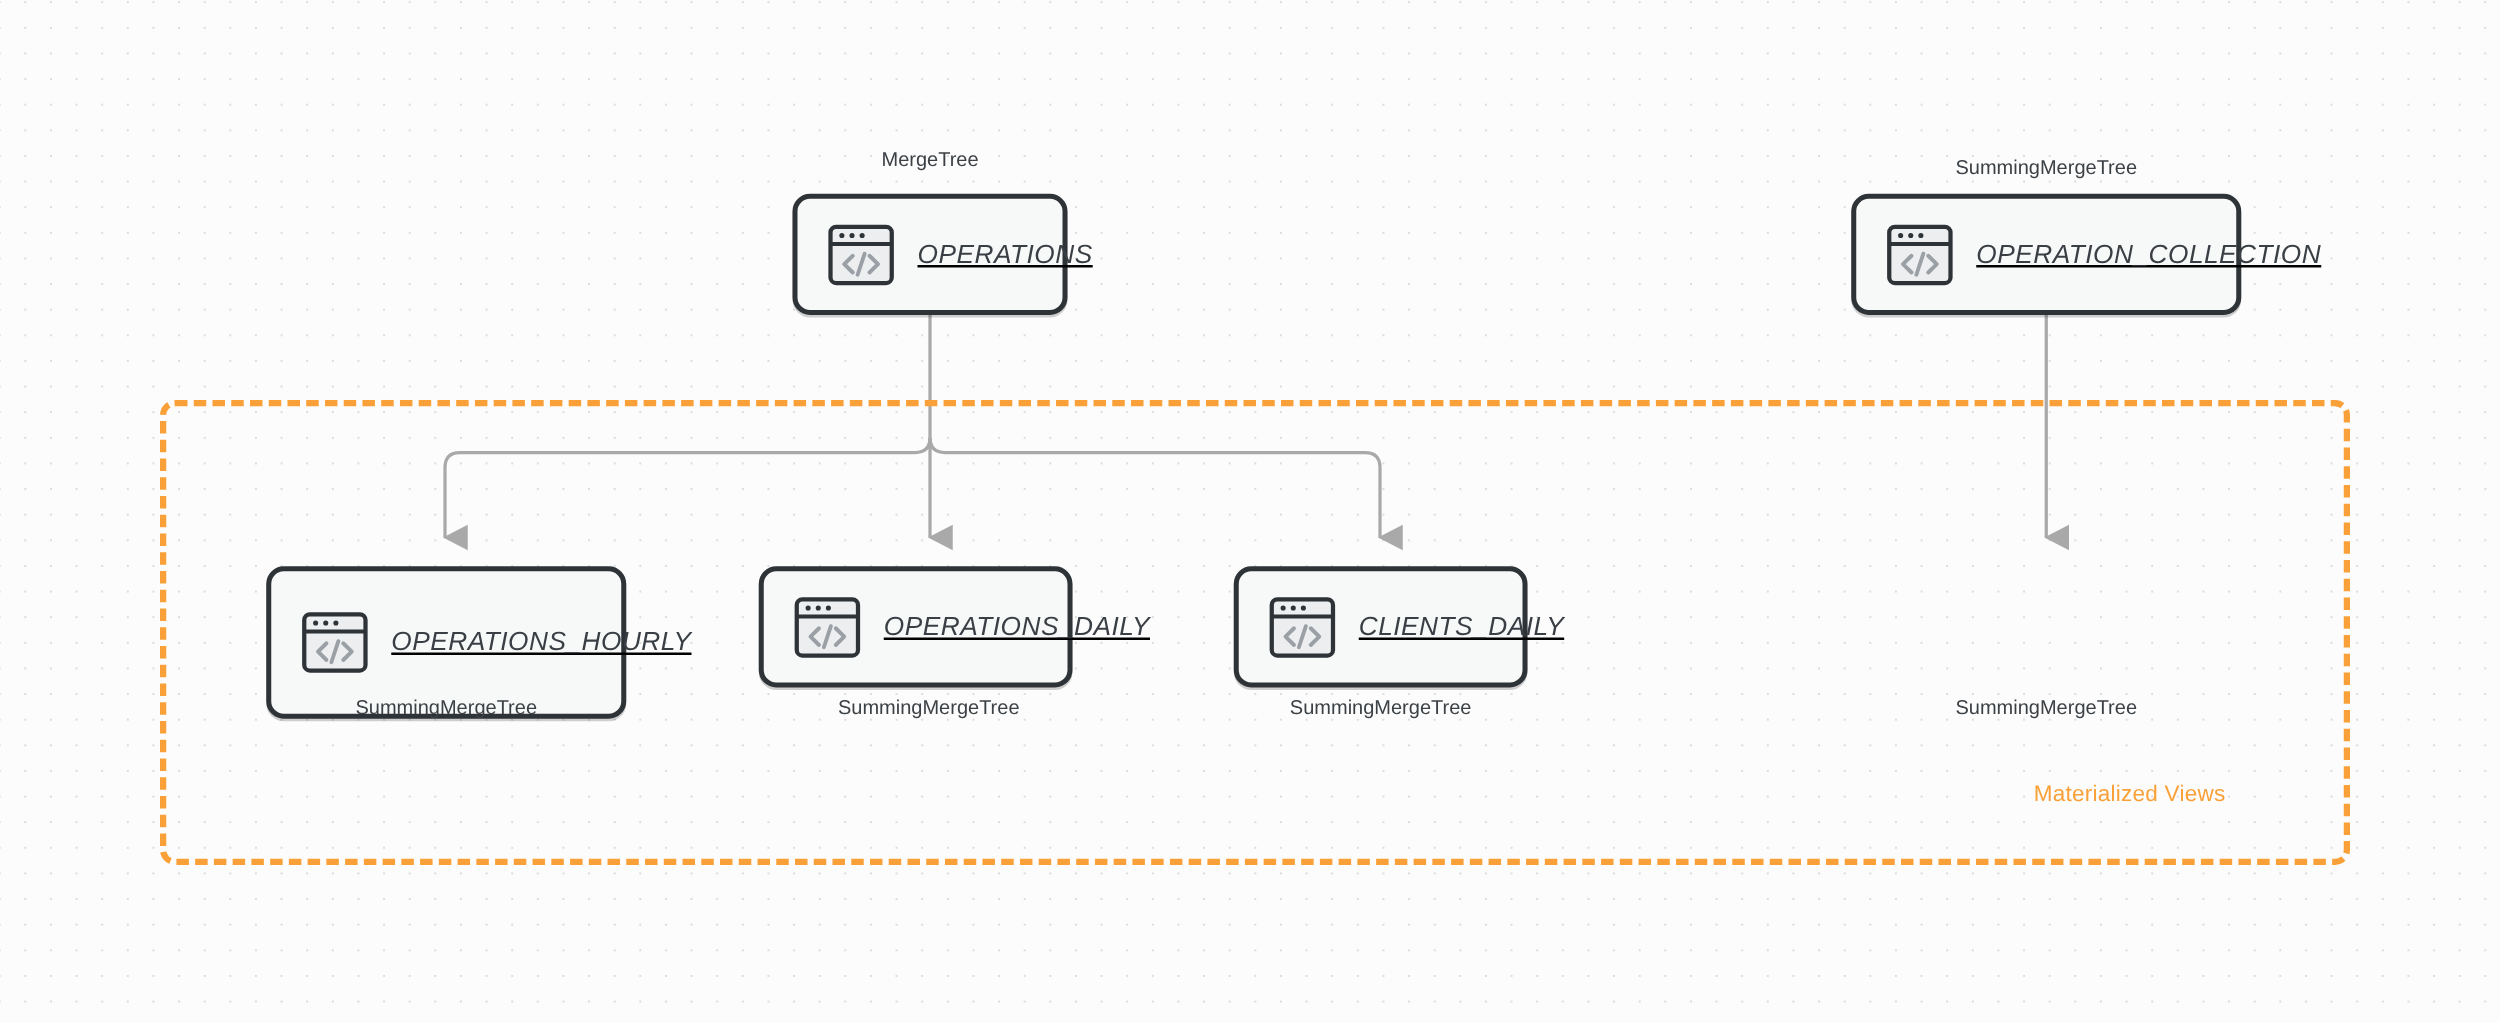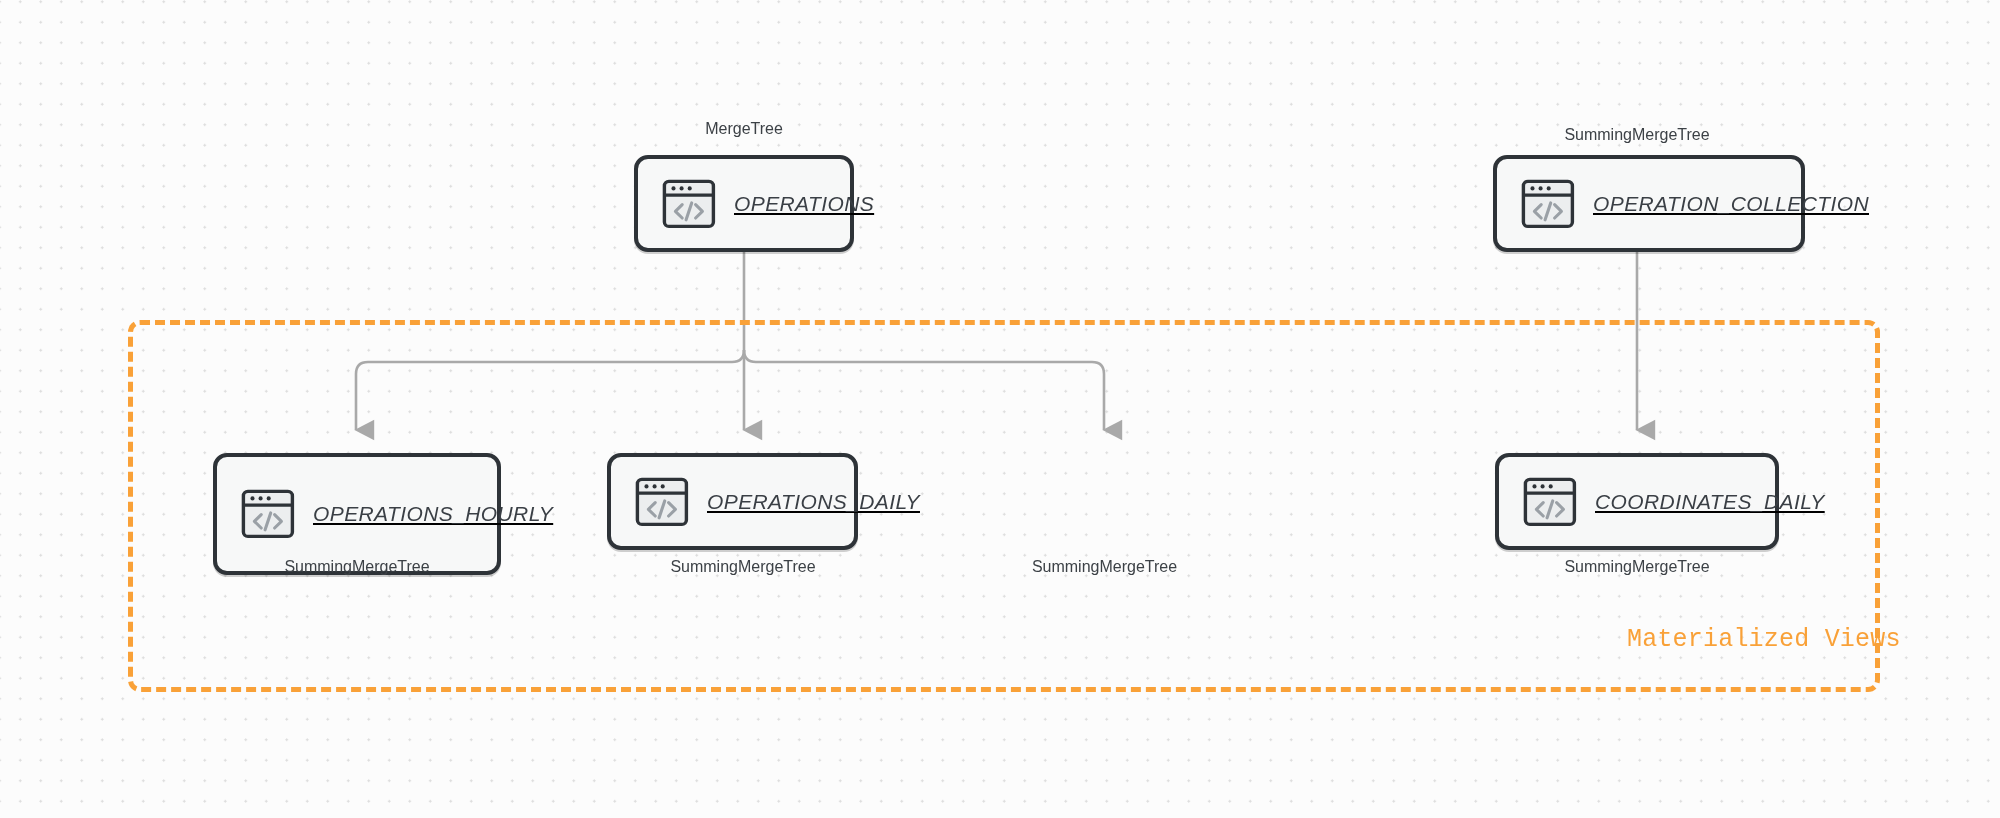--- a/index.html
+++ b/index.html
@@ -36,24 +36,23 @@
   .mv-group {
     position: absolute;
     border: 5px dashed #f9a138;
     border-radius: 12px;
     box-sizing: border-box;
     background: transparent;
   }
   .mv-label {
     position: absolute;
     color: #f9a138;
-    font-size: 25px;
+    font-size: 18px;
     letter-spacing: 0.2px;
     white-space: nowrap;
-    font-family: Liberation Mono, monospace;
   }
 
   
   .node {
     position: absolute;
     box-sizing: border-box;
     background: #f7f8f8;
     border: 4px solid #2e3338;
     border-radius: 14px;
     display: flex;
@@ -128,21 +127,21 @@
         <path d="M20.2,26.6 L13.4,33.3 L20.2,40.0" stroke="#9aa0a6" stroke-width="3.1" fill="none" stroke-linecap="round" stroke-linejoin="round"></path>
         <path d="M33.6,26.6 L40.4,33.3 L33.6,40.0" stroke="#9aa0a6" stroke-width="3.1" fill="none" stroke-linecap="round" stroke-linejoin="round"></path>
         <path d="M29.7,24.9 L24.1,41.8" stroke="#9aa0a6" stroke-width="3.1" fill="none" stroke-linecap="round"></path>
       </svg>
     </span>
     <span class="node-title">OPERATIONS</span>
   </div>
 
   <div class="engine-label" style="left:1481px; top:126px; width:312px;">SummingMergeTree</div>
 
-  <div class="node wide" style="left:1481px; top:155px; width:312px; height:97px;margin-left:12px;">
+  <div class="node wide" style="left:1481px; top:155px; width:312px; height:97px;">
     <span class="glyph">
       <svg viewBox="0 0 54 52" xmlns="http://www.w3.org/2000/svg">
         <rect x="2.4" y="3.4" width="49" height="45" rx="4.5" fill="#eceeef" stroke="#2e3338" stroke-width="3.4"></rect>
         <path d="M2.4,17.2 L51.4,17.2" stroke="#2e3338" stroke-width="3.2"></path>
         <circle cx="11.5" cy="10.4" r="2.05" fill="#2e3338"></circle>
         <circle cx="19.6" cy="10.4" r="2.05" fill="#2e3338"></circle>
         <circle cx="27.7" cy="10.4" r="2.05" fill="#2e3338"></circle>
         <path d="M20.2,26.6 L13.4,33.3 L20.2,40.0" stroke="#9aa0a6" stroke-width="3.1" fill="none" stroke-linecap="round" stroke-linejoin="round"></path>
         <path d="M33.6,26.6 L40.4,33.3 L33.6,40.0" stroke="#9aa0a6" stroke-width="3.1" fill="none" stroke-linecap="round" stroke-linejoin="round"></path>
         <path d="M29.7,24.9 L24.1,41.8" stroke="#9aa0a6" stroke-width="3.1" fill="none" stroke-linecap="round"></path>
@@ -178,32 +177,32 @@
         <circle cx="27.7" cy="10.4" r="2.05" fill="#2e3338"></circle>
         <path d="M20.2,26.6 L13.4,33.3 L20.2,40.0" stroke="#9aa0a6" stroke-width="3.1" fill="none" stroke-linecap="round" stroke-linejoin="round"></path>
         <path d="M33.6,26.6 L40.4,33.3 L33.6,40.0" stroke="#9aa0a6" stroke-width="3.1" fill="none" stroke-linecap="round" stroke-linejoin="round"></path>
         <path d="M29.7,24.9 L24.1,41.8" stroke="#9aa0a6" stroke-width="3.1" fill="none" stroke-linecap="round"></path>
       </svg>
     </span>
     <span class="node-title">OPERATIONS_DAILY</span>
   </div>
   <div class="engine-label" style="left:607px; top:558px; width:272px;">SummingMergeTree</div>
 
+  <div class="node" style="left:987px; top:453px; width:235px; height:97px;">
+    <span class="glyph">
+      <svg viewBox="0 0 54 52" xmlns="http://www.w3.org/2000/svg">
+        <rect x="2.4" y="3.4" width="49" height="45" rx="4.5" fill="#eceeef" stroke="#2e3338" stroke-width="3.4"></rect>
+        <path d="M2.4,17.2 L51.4,17.2" stroke="#2e3338" stroke-width="3.2"></path>
+        <circle cx="11.5" cy="10.4" r="2.05" fill="#2e3338"></circle>
+        <circle cx="19.6" cy="10.4" r="2.05" fill="#2e3338"></circle>
+        <circle cx="27.7" cy="10.4" r="2.05" fill="#2e3338"></circle>
+        <path d="M20.2,26.6 L13.4,33.3 L20.2,40.0" stroke="#9aa0a6" stroke-width="3.1" fill="none" stroke-linecap="round" stroke-linejoin="round"></path>
+        <path d="M33.6,26.6 L40.4,33.3 L33.6,40.0" stroke="#9aa0a6" stroke-width="3.1" fill="none" stroke-linecap="round" stroke-linejoin="round"></path>
+        <path d="M29.7,24.9 L24.1,41.8" stroke="#9aa0a6" stroke-width="3.1" fill="none" stroke-linecap="round"></path>
+      </svg>
+    </span>
+    <span class="node-title">CLIENTS_DAILY</span>
+  </div>
   <div class="engine-label" style="left:987px; top:558px; width:235px;">SummingMergeTree</div>
 
-  <div class="node" style="left:1495px; top:453px; width:284px; height:97px;">
-    <span class="glyph">
-      <svg viewBox="0 0 54 52" xmlns="http://www.w3.org/2000/svg">
-        <rect x="2.4" y="3.4" width="49" height="45" rx="4.5" fill="#eceeef" stroke="#2e3338" stroke-width="3.4"></rect>
-        <path d="M2.4,17.2 L51.4,17.2" stroke="#2e3338" stroke-width="3.2"></path>
-        <circle cx="11.5" cy="10.4" r="2.05" fill="#2e3338"></circle>
-        <circle cx="19.6" cy="10.4" r="2.05" fill="#2e3338"></circle>
-        <circle cx="27.7" cy="10.4" r="2.05" fill="#2e3338"></circle>
-        <path d="M20.2,26.6 L13.4,33.3 L20.2,40.0" stroke="#9aa0a6" stroke-width="3.1" fill="none" stroke-linecap="round" stroke-linejoin="round"></path>
-        <path d="M33.6,26.6 L40.4,33.3 L33.6,40.0" stroke="#9aa0a6" stroke-width="3.1" fill="none" stroke-linecap="round" stroke-linejoin="round"></path>
-        <path d="M29.7,24.9 L24.1,41.8" stroke="#9aa0a6" stroke-width="3.1" fill="none" stroke-linecap="round"></path>
-      </svg>
-    </span>
-    <span class="node-title">COORDINATES_DAILY</span>
-  </div>
   <div class="engine-label" style="left:1495px; top:558px; width:284px;">SummingMergeTree</div>
 
 </div>
 
 </body></html>

